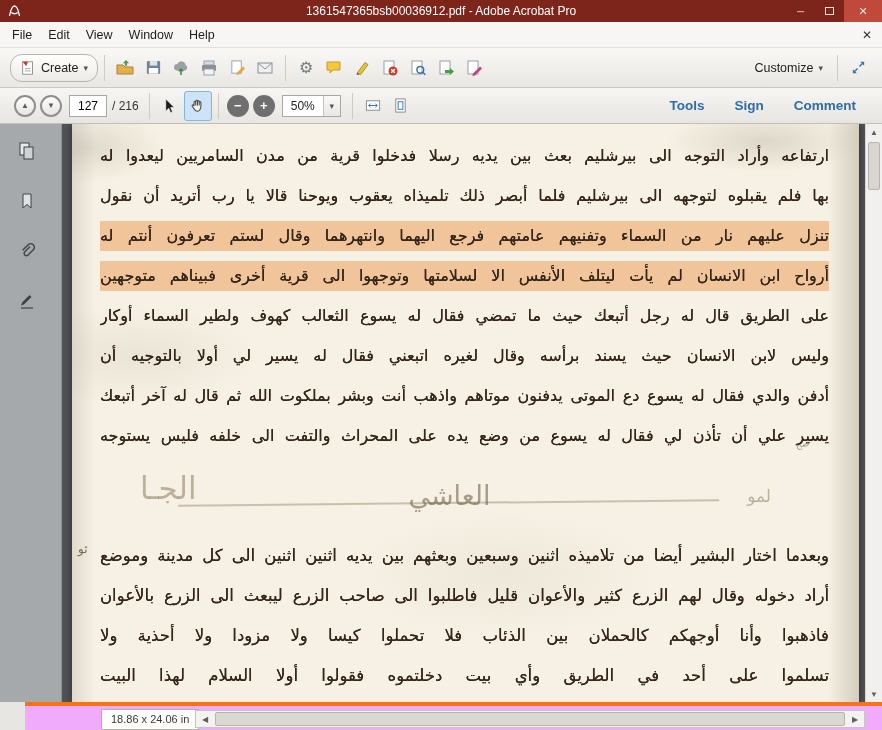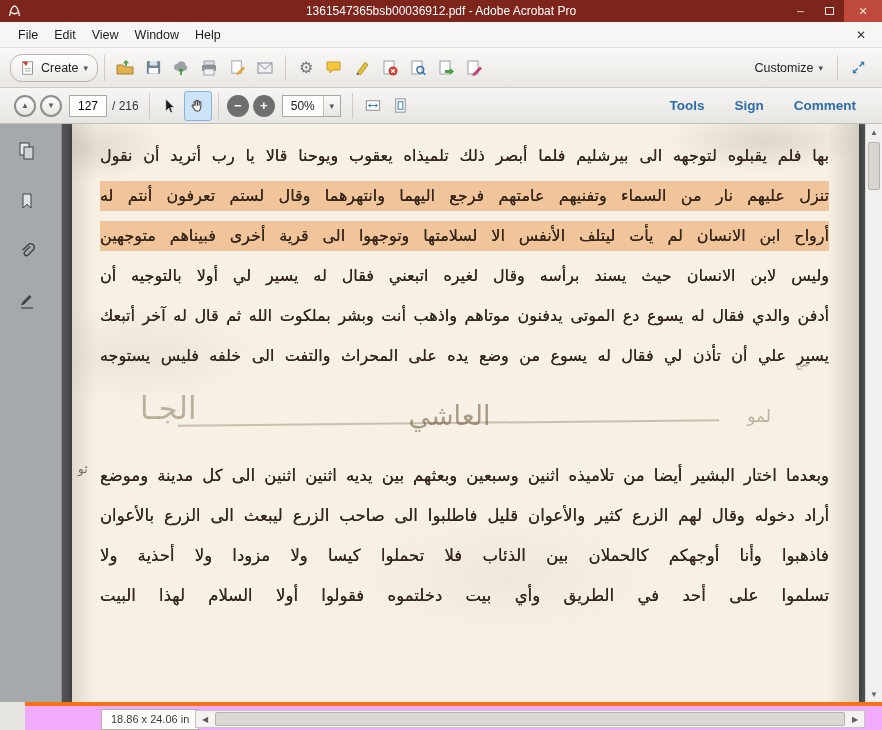--- a/index.html
+++ b/index.html
@@ -10,21 +10,21 @@
   
   .titlebar { height:22px; background:#7d241b; color:#fff; display:flex; align-items:center; position:relative; flex:0 0 auto; }
   .tb-logo { width:20px; height:18px; display:flex; align-items:center; justify-content:center; margin-left:4px; }
   .tb-title { position:absolute; left:0; right:0; text-align:center; font-size:12px; pointer-events:none; }
   .win-controls { margin-left:auto; display:flex; height:100%; align-items:stretch; }
   .win-btn { width:29px; display:flex; align-items:center; justify-content:center; font-size:10px; color:#f2e3e0; }
   .win-btn.max span.box { width:9px; height:8px; border:1px solid #f2e3e0; display:block; }
   .win-btn.close { width:38px; background:#bf4a3c; font-size:11px; }
 
   
-  .menubar { height:26px; background:#f7f6f4; border-bottom:1px solid #e2e0dc; display:flex; align-items:center; padding:0 10px; font-size:12.5px; color:#1d1d1d; flex:0 0 auto; }
+  .menubar { height:26px; background:#f7f6f4; border-bottom:1px solid #e2e0dc; display:flex; align-items:center; padding:0 4px; font-size:12.5px; color:#1d1d1d; flex:0 0 auto; }
   .menu-item { padding:4px 8px; }
   .menu-close { margin-left:auto; font-size:12px; color:#333; padding:2px 6px; }
 
   
   .toolbar1 { height:40px; background:linear-gradient(#f9f8f6,#e9e7e3); border-bottom:1px solid #cbc8c2; display:flex; align-items:center; padding:0 10px; flex:0 0 auto; }
   .toolbar2 { height:36px; background:linear-gradient(#f7f6f4,#e7e5e1); border-bottom:1px solid #c2bfb9; display:flex; align-items:center; padding:0 12px; flex:0 0 auto; }
   .sep { width:1px; height:26px; background:#cfccc6; margin:0 6px; flex:0 0 auto; }
   .tool-btn { height:30px; min-width:28px; display:flex; align-items:center; justify-content:center; border-radius:3px; padding:0 3px; }
   .create-btn { display:flex; align-items:center; gap:5px; border:1px solid #b9b5ae; background:linear-gradient(#fff,#eceae6); border-radius:12px; height:28px; padding:0 9px; font-size:12.5px; color:#222; }
   .caret { font-size:9px; color:#555; }
@@ -291,23 +291,25 @@
         <svg width="18" height="18" viewBox="0 0 18 18">
             <path d="M3 13.5c2-.5 3-1 4-2l6.5-6.5-2-2L5 9.5c-1 1-1.5 2-2 4z" fill="#3e4347"></path>
             <path d="M3 16h12" stroke="#3e4347" stroke-width="1.2"></path>
           </svg>
       </span>
     </div>
 
     <div class="canvas">
       <div class="page ms">
         <div class="ms-top">
+          <div class="ms-line">ارتفاعه وأراد التوجه الى بيرشليم بعث بين يديه رسلا فدخلوا قرية من مدن السامريين ليعدوا له</div>
           <div class="ms-line">بها فلم يقبلوه لتوجهه الى بيرشليم فلما أبصر ذلك تلميذاه يعقوب ويوحنا قالا يا رب أتريد أن نقول</div>
           <div class="ms-line hl">تنزل عليهم نار من السماء وتفنيهم عامتهم فرجع اليهما وانتهرهما وقال لستم تعرفون أنتم له</div>
           <div class="ms-line hl">أرواح ابن الانسان لم يأت ليتلف الأنفس الا لسلامتها وتوجهوا الى قرية أخرى فبيناهم متوجهين</div>
+          <div class="ms-line">على الطريق قال له رجل أتبعك حيث ما تمضي فقال له يسوع الثعالب كهوف ولطير السماء أوكار</div>
           <div class="ms-line">وليس لابن الانسان حيث يسند برأسه وقال لغيره اتبعني فقال له يسير لي أولا بالتوجيه أن</div>
           <div class="ms-line">أدفن والدي فقال له يسوع دع الموتى يدفنون موتاهم واذهب أنت وبشر بملكوت الله ثم قال له آخر أتبعك</div>
           <div class="ms-line">يسير علي أن تأذن لي فقال له يسوع من وضع يده على المحراث والتفت الى خلفه فليس يستوجه</div>
         </div>
         <div class="stamp">
           <span class="stamp-tiny">صح</span>
           <span class="stamp-left">الجـا</span>
           <span class="stamp-rule"></span>
           <span class="stamp-center">العاشي</span>
           <span class="stamp-right">لمو</span>

